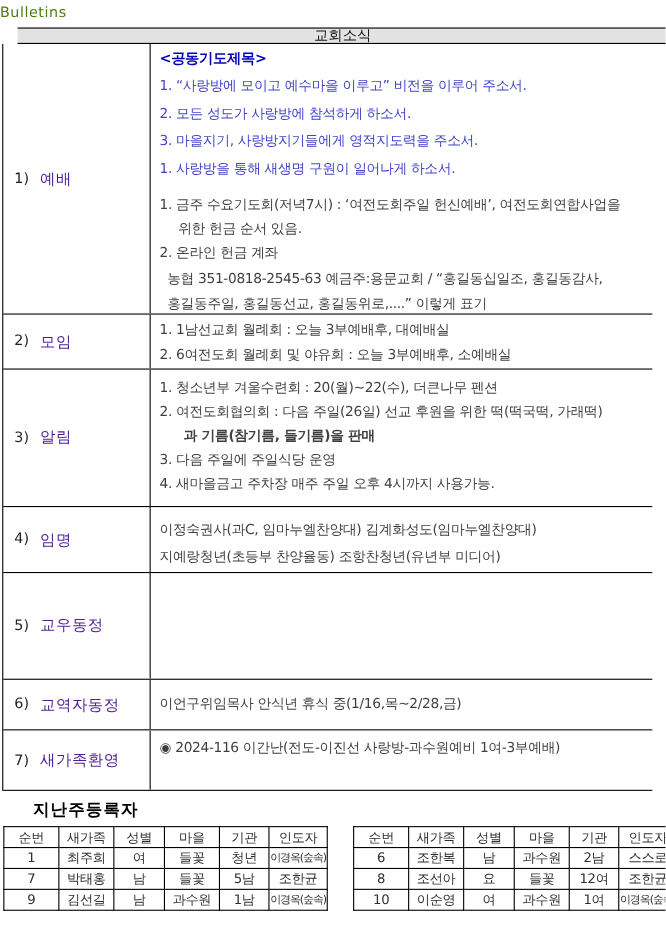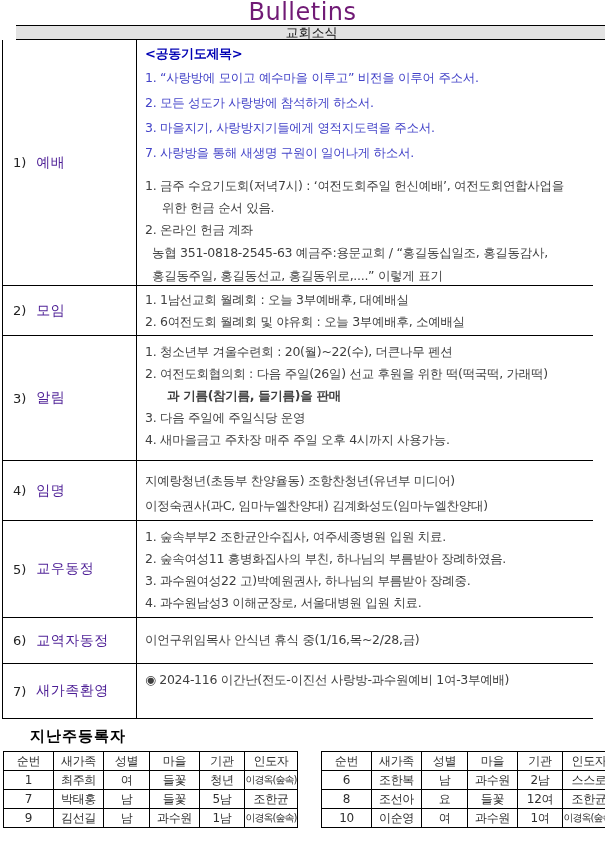--- a/index.html
+++ b/index.html
@@ -6,23 +6,22 @@
   html, body { background: #ffffff; }
   body {
     width: 605px; height: 842px;
     font-family: "DejaVu Sans", sans-serif;
     overflow: hidden;
   }
   .page { position: relative; width: 605px; height: 842px; background: #fff; }
 
   .title {
     height: 25px; line-height: 24px;
-    text-align: center;
-    font-size: 24px; font-weight: 400; letter-spacing: 0.5px;
-    color: #701a75;
+    font-size: 13px; font-weight: 400; letter-spacing: 0.5px;
+    color: #4d7c0f;
   }
   .band {
     margin-left: 16px; width: 591px; height: 15px;
     background: #e2e2e2;
     border-top: 1px solid #000; border-bottom: 1px solid #000;
     text-align: center;
     font-size: 13px; line-height: 13px; color: #111;
   }
 
   .main { margin-left: 2px; width: 591px; border-left: 1px solid #000; }
@@ -84,21 +83,21 @@
     <div class="row r1">
       <div class="lbl">
         <span class="no">1)</span>
         <span class="lt">예배</span>
       </div>
       <div class="content">
           <div class="phead">&lt;공동기도제목&gt;</div>
           <div class="blue">1. “사랑방에 모이고 예수마을 이루고” 비전을 이루어 주소서.</div>
           <div class="blue">2. 모든 성도가 사랑방에 참석하게 하소서.</div>
           <div class="blue">3. 마을지기, 사랑방지기들에게 영적지도력을 주소서.</div>
-          <div class="blue">7. 사랑방을 통해 새생명 구원이 일어나게 하소서.</div>
+          <div class="blue">1. 사랑방을 통해 새생명 구원이 일어나게 하소서.</div>
           <div class="spacer"></div>
           <div>1. 금주 수요기도회(저녁7시) : ‘여전도회주일 헌신예배’, 여전도회연합사업을</div>
           <div class="ind1">위한 헌금 순서 있음.</div>
           <div>2. 온라인 헌금 계좌</div>
           <div class="ind2">농협 351-0818-2545-63 예금주:용문교회 / “홍길동십일조, 홍길동감사,</div>
           <div class="ind2">홍길동주일, 홍길동선교, 홍길동위로,....” 이렇게 표기</div>
         </div>
     </div>
 
     <div class="row r2">
@@ -125,36 +124,30 @@
           <div>4. 새마을금고 주차장 매주 주일 오후 4시까지 사용가능.</div>
         </div>
     </div>
 
     <div class="row r4">
       <div class="lbl">
         <span class="no">4)</span>
         <span class="lt">임명</span>
       </div>
       <div class="content">
+          <div>이정숙권사(과C, 임마누엘찬양대) 김계화성도(임마누엘찬양대)</div>
           <div>지예랑청년(초등부 찬양율동) 조항찬청년(유년부 미디어)</div>
-          <div>이정숙권사(과C, 임마누엘찬양대) 김계화성도(임마누엘찬양대)</div>
         </div>
     </div>
 
     <div class="row r5">
       <div class="lbl">
         <span class="no">5)</span>
         <span class="lt">교우동정</span>
       </div>
-      <div class="content">
-          <div>1. 숲속부부2 조한균안수집사, 여주세종병원 입원 치료.</div>
-          <div>2. 숲속여성11 홍병화집사의 부친, 하나님의 부름받아 장례하였음.</div>
-          <div>3. 과수원여성22 고)박예원권사, 하나님의 부름받아 장례중.</div>
-          <div>4. 과수원남성3 이해군장로, 서울대병원 입원 치료.</div>
-        </div>
     </div>
 
     <div class="row r6">
       <div class="lbl">
         <span class="no">6)</span>
         <span class="lt">교역자동정</span>
       </div>
       <div class="content">
           <div>이언구위임목사 안식년 휴식 중(1/16,목~2/28,금)</div>
         </div>

